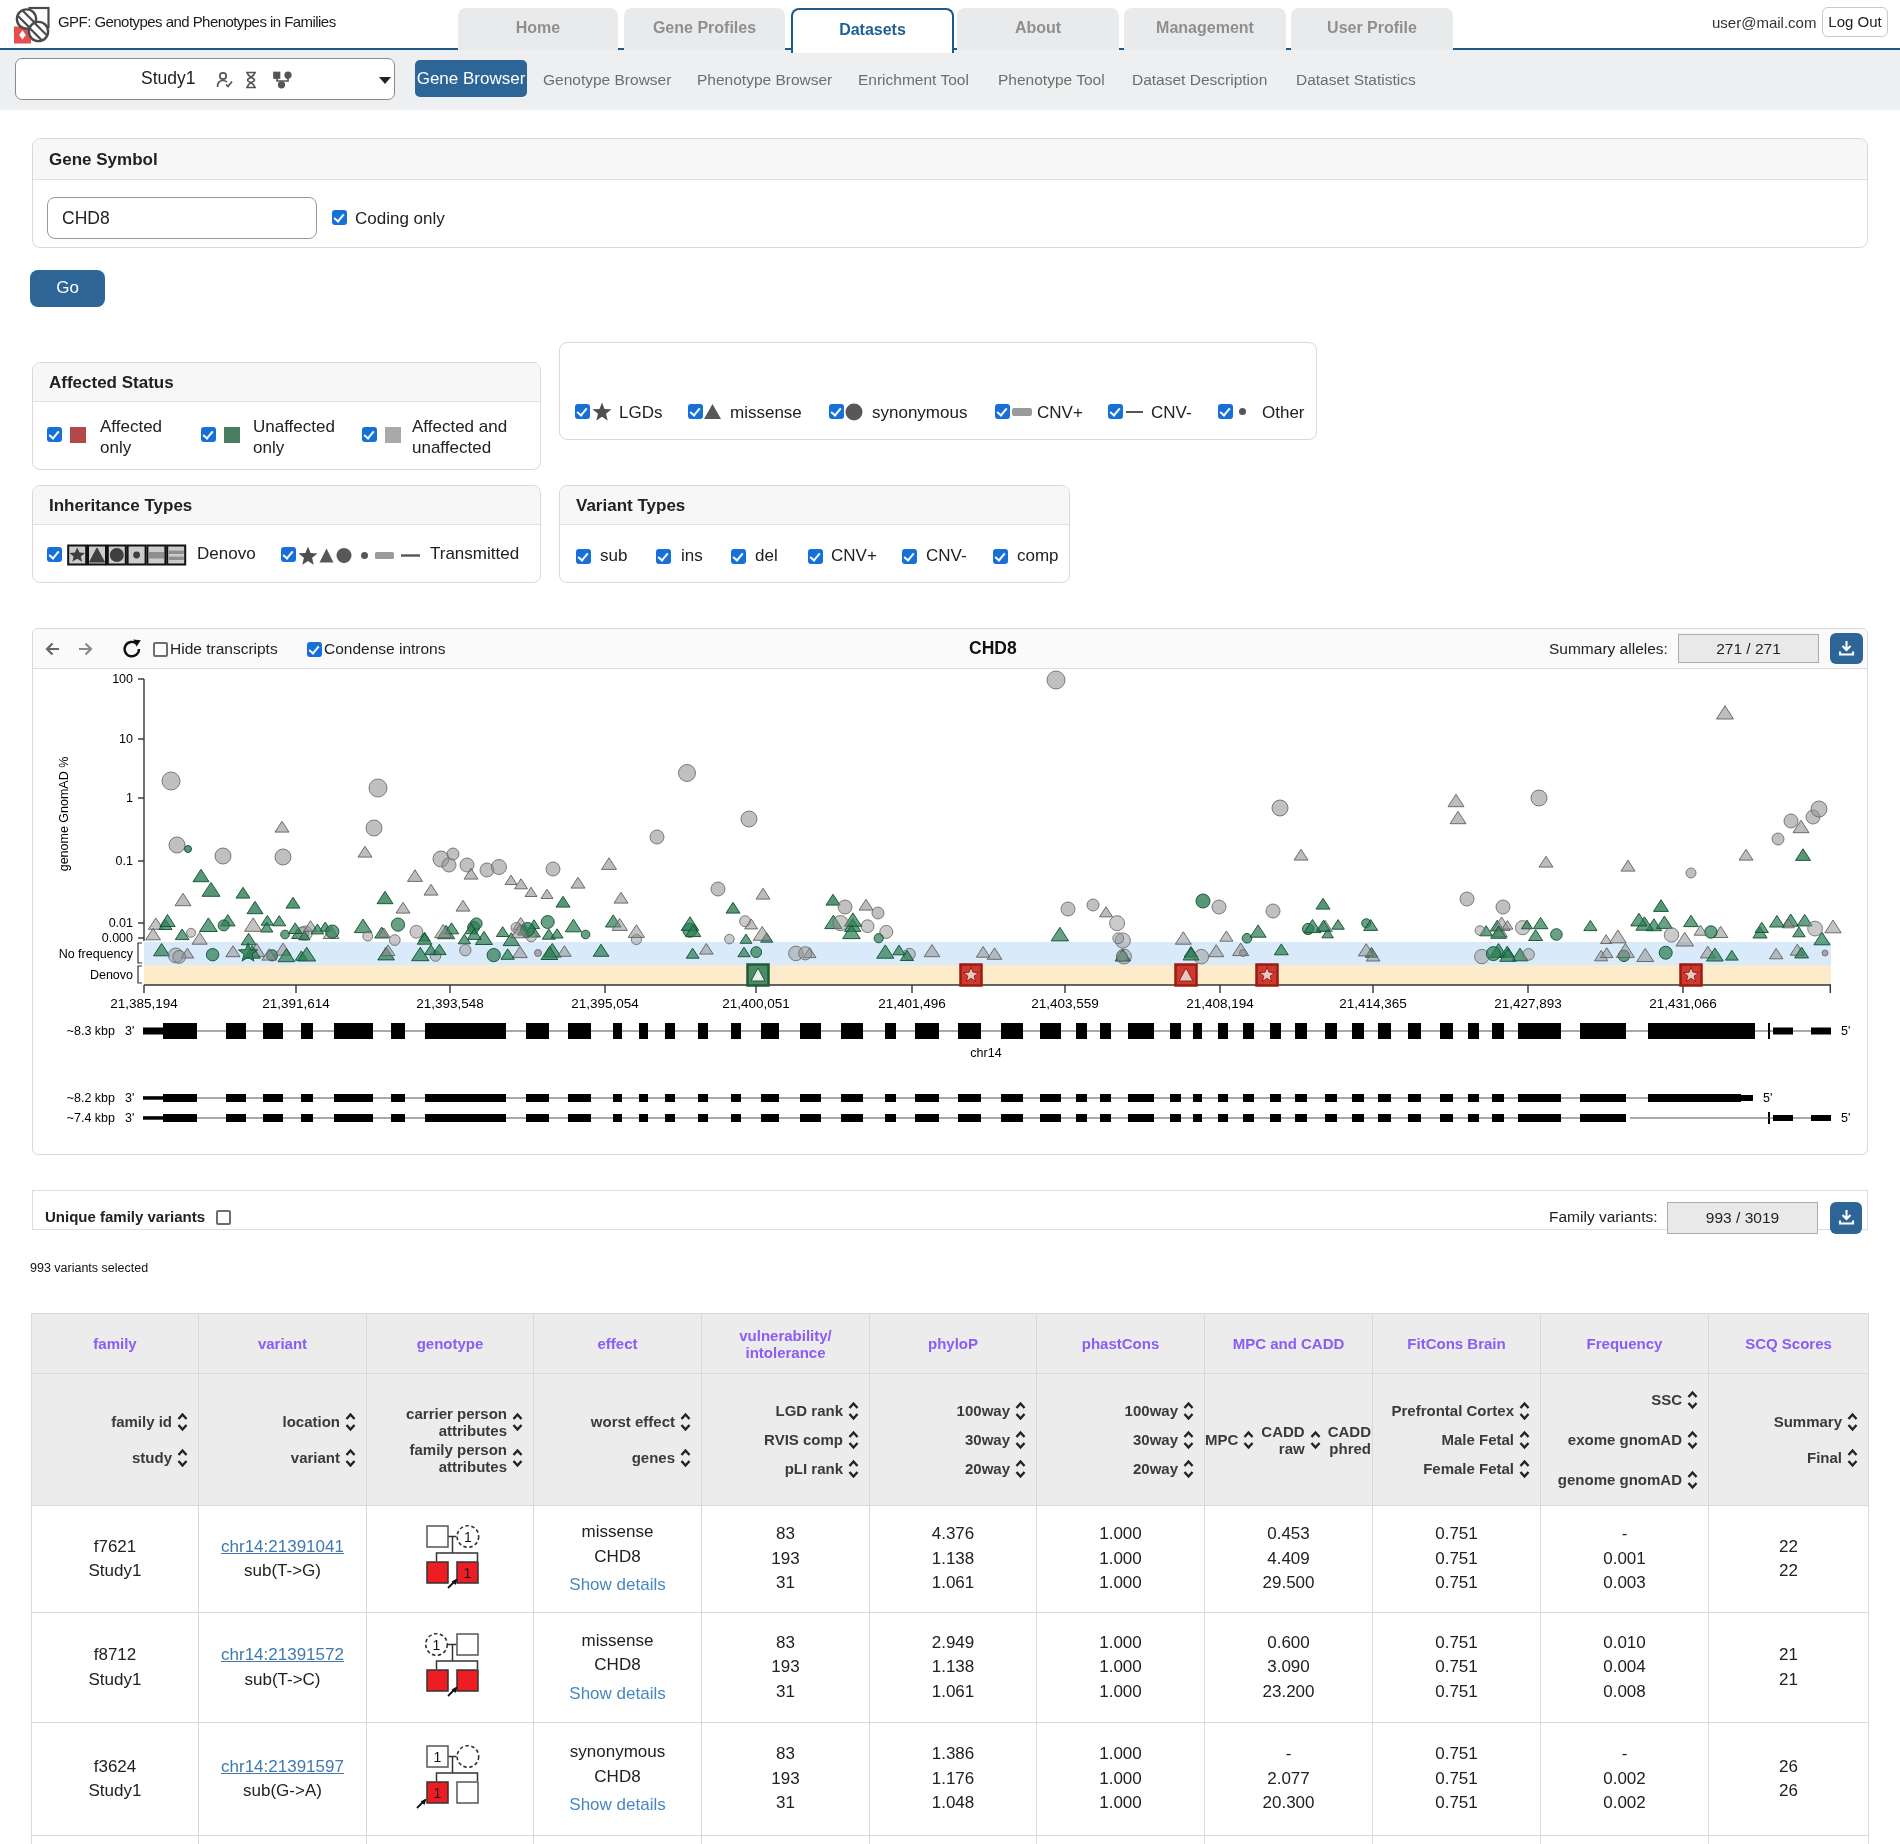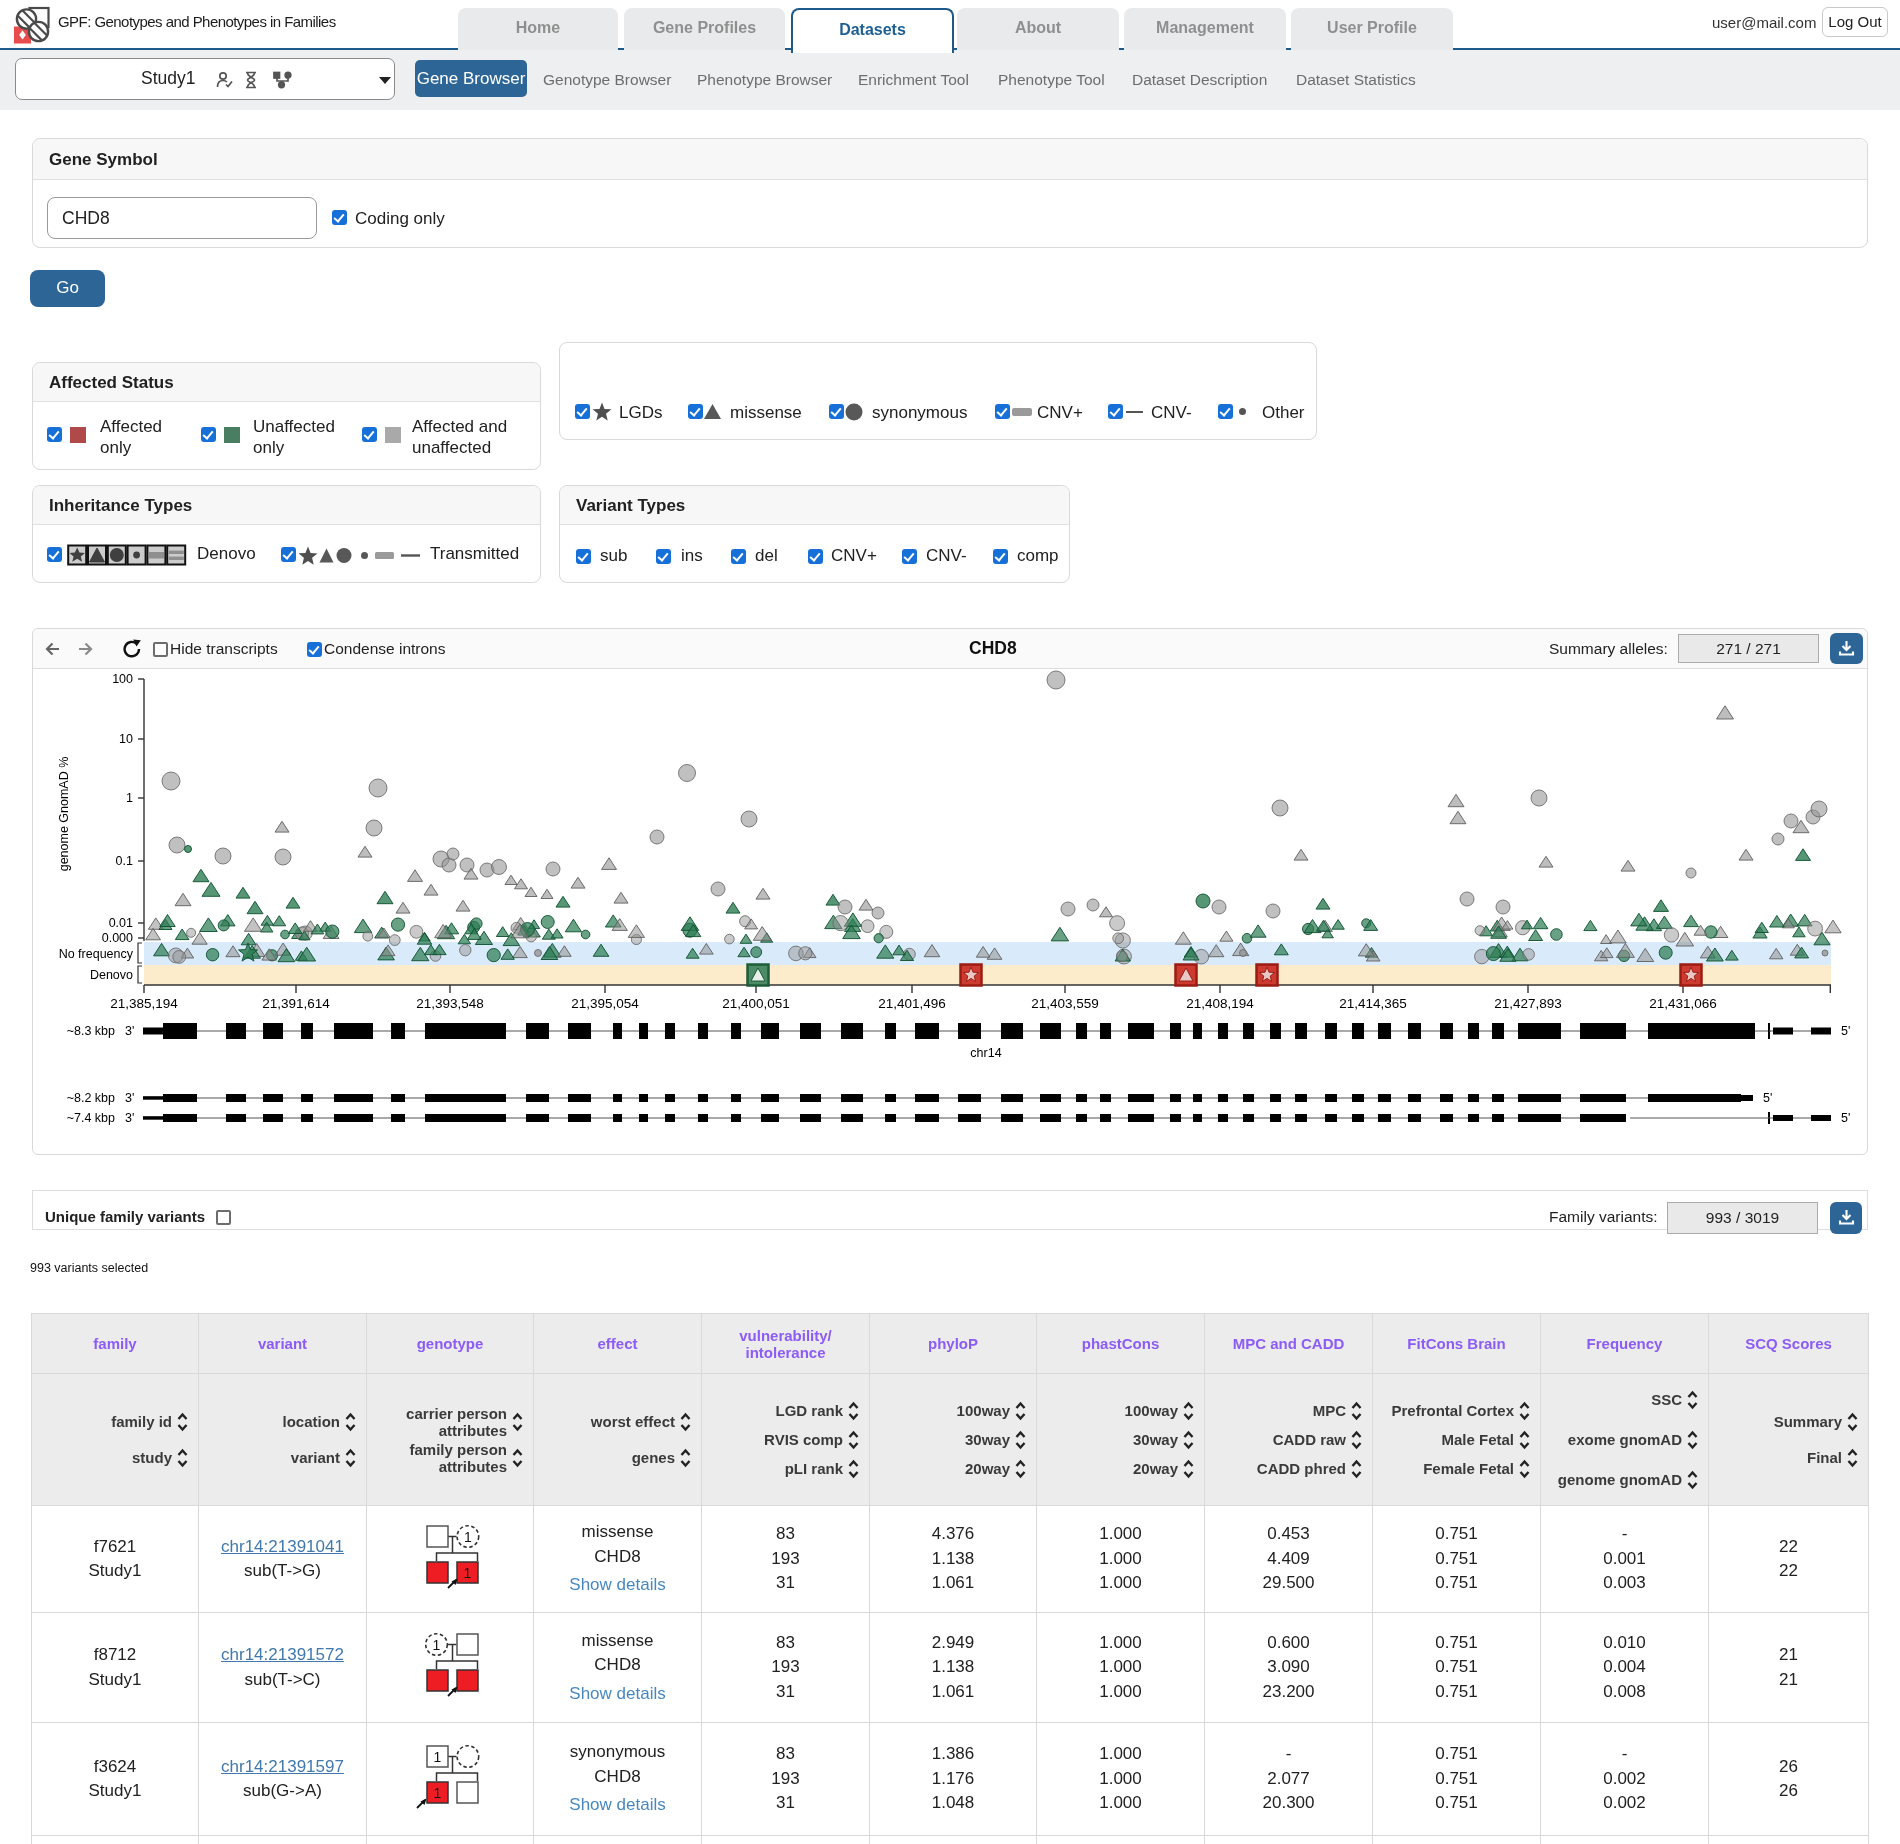--- a/index.html
+++ b/index.html
@@ -877,21 +877,21 @@
               <div class="sr">
                 <span>20way</span>
                 <svg width="11" height="22" viewBox="0 0 11 22" style="flex:none">
                   <path d="M1.5 8 L5.5 3.5 L9.5 8" stroke="#222" stroke-width="2.4" fill="none"></path>
                   <path d="M1.5 14 L5.5 18.5 L9.5 14" stroke="#222" stroke-width="2.4" fill="none"></path>
                 </svg>
               </div>
             </div>
           </td>
           <td class="sh">
-            <div style="display:flex;flex-direction:column;gap:7px">
+            <div style="display:flex;flex-direction:row;gap:7px">
               <div class="sr">
                 <span>MPC</span>
                 <svg width="11" height="22" viewBox="0 0 11 22" style="flex:none">
                   <path d="M1.5 8 L5.5 3.5 L9.5 8" stroke="#222" stroke-width="2.4" fill="none"></path>
                   <path d="M1.5 14 L5.5 18.5 L9.5 14" stroke="#222" stroke-width="2.4" fill="none"></path>
                 </svg>
               </div>
               <div class="sr">
                 <span>CADD raw</span>
                 <svg width="11" height="22" viewBox="0 0 11 22" style="flex:none">

